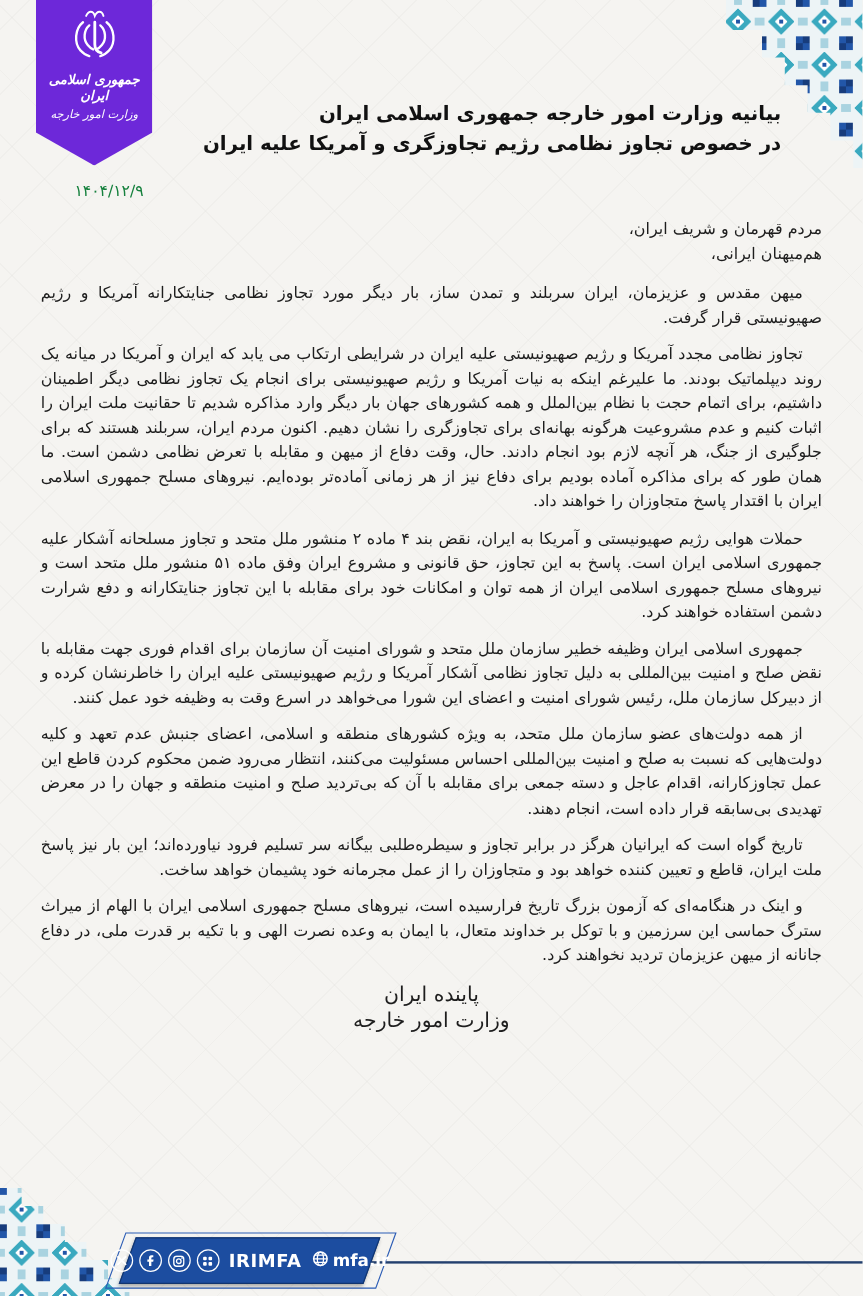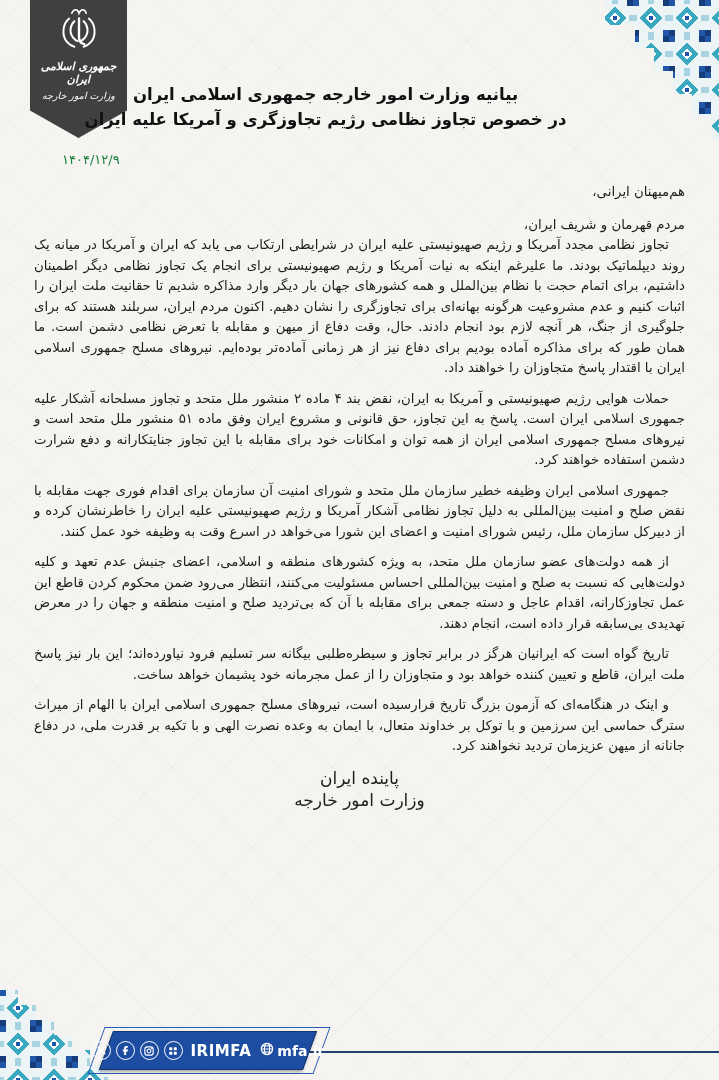--- a/index.html
+++ b/index.html
@@ -22,37 +22,37 @@
     opacity:.5;
     pointer-events:none;
   }
   .corner{position:absolute;pointer-events:none;}
   .corner.tr{top:0;right:0;}
   .corner.bl{bottom:0;left:0;}
 
   
   .emblem-banner{
     position:absolute;top:0;left:30px;width:97px;height:138px;
-    background:#404040;
+    background:#6d28d9;
     clip-path:polygon(0 0,100% 0,100% 80%,50% 100%,0 80%);
     color:#fff;text-align:center;
     box-shadow:0 2px 4px rgba(0,0,0,.25);
   }
   .emblem-banner .emblem-svg{margin-top:8px;}
   .emblem-line1{font-size:11px;font-style:italic;font-weight:bold;margin-top:2px;letter-spacing:-.3px;}
   .emblem-line2{font-size:9.5px;font-style:italic;margin-top:4px;}
 
   .bismillah{
     position:absolute;top:26px;left:50%;transform:translateX(-50%);
     font-size:23px;font-weight:bold;color:#1e3156;
     white-space:nowrap;direction:rtl;
     text-shadow:0 0 1px rgba(30,49,86,.4);
   }
   .title-block{
-    position:absolute;top:82px;left:0;width:651px;text-align:center;
+    position:absolute;top:82px;left:0;width:651px;
     color:#111;font-weight:bold;line-height:25px;font-size:16.5px;
   }
   .date-line{
     position:absolute;top:152px;left:62px;
     font-size:13px;color:#15803d;direction:ltr;letter-spacing:2px;
   }
 
   .body-text{
     position:absolute;top:182px;right:34px;left:34px;
     direction:rtl;text-align:justify;
@@ -150,23 +150,24 @@
 
 
   <div class="title-block">
     <div>بیانیه وزارت امور خارجه جمهوری اسلامی ایران</div>
     <div>در خصوص تجاوز نظامی رژیم تجاوزگری و آمریکا علیه ایران</div>
   </div>
 
   <div class="date-line">۱۴۰۴/۱۲/۹</div>
 
   <main class="body-text">
+    <p class="salutation">مردم قهرمان و شریف ایران،</p>
     <p class="salutation last">هم‌میهنان ایرانی،</p>
-    <p class="salutation">مردم قهرمان و شریف ایران،</p>
-
+
+    <p>میهن مقدس و عزیزمان، ایران سربلند و تمدن ساز، بار دیگر مورد تجاوز نظامی جنایتکارانه آمریکا و رژیم صهیونیستی قرار گرفت.</p>
     <p>تجاوز نظامی مجدد آمریکا و رژیم صهیونیستی علیه ایران در شرایطی ارتکاب می یابد که ایران و آمریکا در میانه یک روند دیپلماتیک بودند. ما علیرغم اینکه به نیات آمریکا و رژیم صهیونیستی برای انجام یک تجاوز نظامی دیگر اطمینان داشتیم، برای اتمام حجت با نظام بین‌الملل و همه کشورهای جهان بار دیگر وارد مذاکره شدیم تا حقانیت ملت ایران را اثبات کنیم و عدم مشروعیت هرگونه بهانه‌ای برای تجاوزگری را نشان دهیم. اکنون مردم ایران، سربلند هستند که برای جلوگیری از جنگ، هر آنچه لازم بود انجام دادند. حال، وقت دفاع از میهن و مقابله با تعرض نظامی دشمن است. ما همان طور که برای مذاکره آماده بودیم برای دفاع نیز از هر زمانی آماده‌تر بوده‌ایم. نیروهای مسلح جمهوری اسلامی ایران با اقتدار پاسخ متجاوزان را خواهند داد.</p>
     <p>حملات هوایی رژیم صهیونیستی و آمریکا به ایران، نقض بند ۴ ماده ۲ منشور ملل متحد و تجاوز مسلحانه آشکار علیه جمهوری اسلامی ایران است. پاسخ به این تجاوز، حق قانونی و مشروع ایران وفق ماده ۵۱ منشور ملل متحد است و نیروهای مسلح جمهوری اسلامی ایران از همه توان و امکانات خود برای مقابله با این تجاوز جنایتکارانه و دفع شرارت دشمن استفاده خواهند کرد.</p>
     <p>جمهوری اسلامی ایران وظیفه خطیر سازمان ملل متحد و شورای امنیت آن سازمان برای اقدام فوری جهت مقابله با نقض صلح و امنیت بین‌المللی به دلیل تجاوز نظامی آشکار آمریکا و رژیم صهیونیستی علیه ایران را خاطرنشان کرده و از دبیرکل سازمان ملل، رئیس شورای امنیت و اعضای این شورا می‌خواهد در اسرع وقت به وظیفه خود عمل کنند.</p>
     <p>از همه دولت‌های عضو سازمان ملل متحد، به ویژه کشورهای منطقه و اسلامی، اعضای جنبش عدم تعهد و کلیه دولت‌هایی که نسبت به صلح و امنیت بین‌المللی احساس مسئولیت می‌کنند، انتظار می‌رود ضمن محکوم کردن قاطع این عمل تجاوزکارانه، اقدام عاجل و دسته جمعی برای مقابله با آن که بی‌تردید صلح و امنیت منطقه و جهان را در معرض تهدیدی بی‌سابقه قرار داده است، انجام دهند.</p>
     <p>تاریخ گواه است که ایرانیان هرگز در برابر تجاوز و سیطره‌طلبی بیگانه سر تسلیم فرود نیاورده‌اند؛ این بار نیز پاسخ ملت ایران، قاطع و تعیین کننده خواهد بود و متجاوزان را از عمل مجرمانه خود پشیمان خواهد ساخت.</p>
     <p>و اینک در هنگامه‌ای که آزمون بزرگ تاریخ فرارسیده است، نیروهای مسلح جمهوری اسلامی ایران با الهام از میراث سترگ حماسی این سرزمین و با توکل بر خداوند متعال، با ایمان به وعده نصرت الهی و با تکیه بر قدرت ملی، در دفاع جانانه از میهن عزیزمان تردید نخواهند کرد.</p>
 
     <div class="signature">
       <p>پاینده ایران</p>
       <p>وزارت امور خارجه</p>

